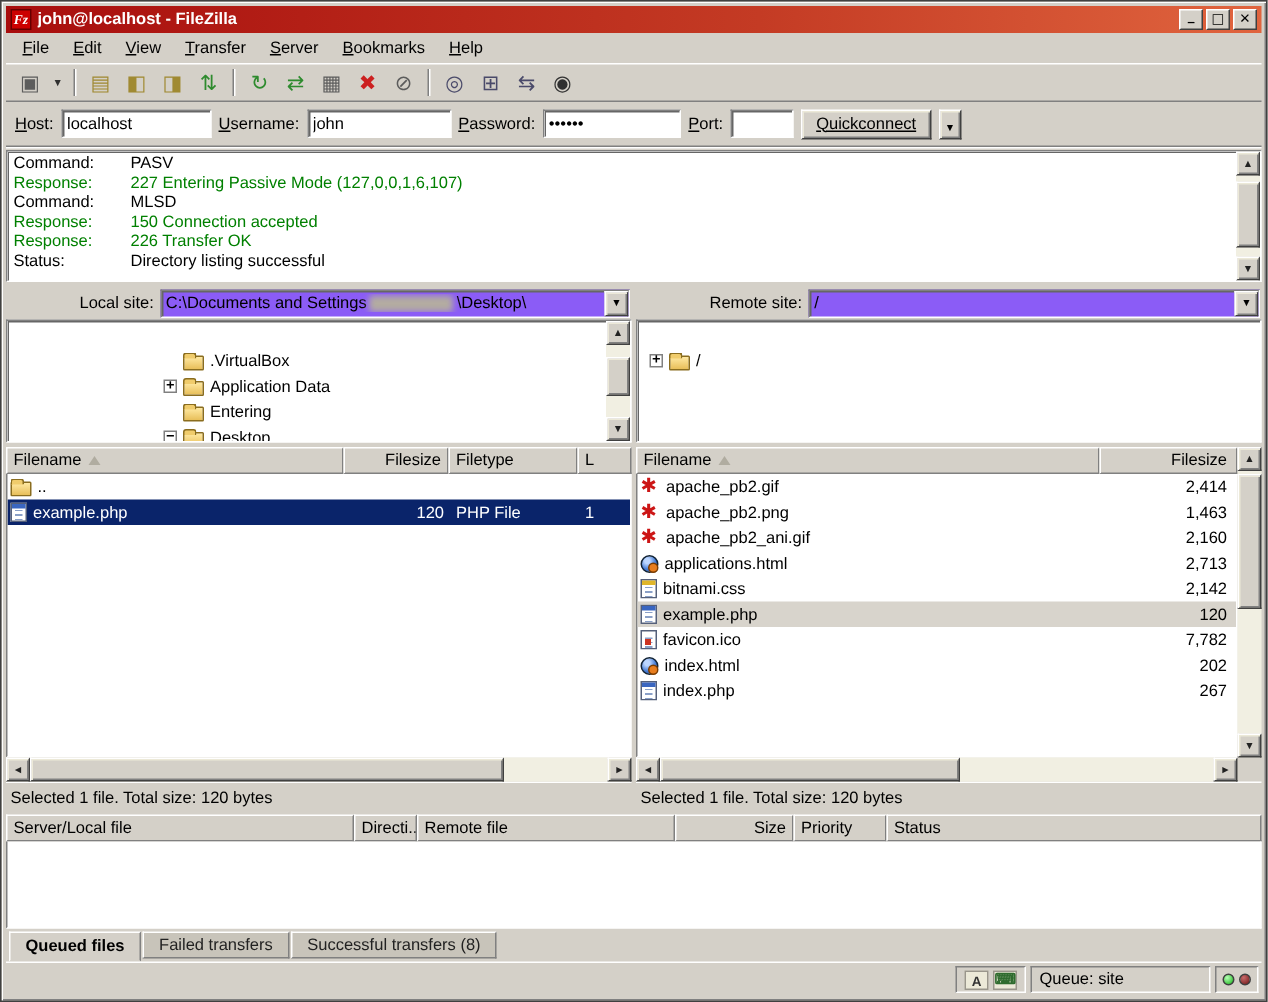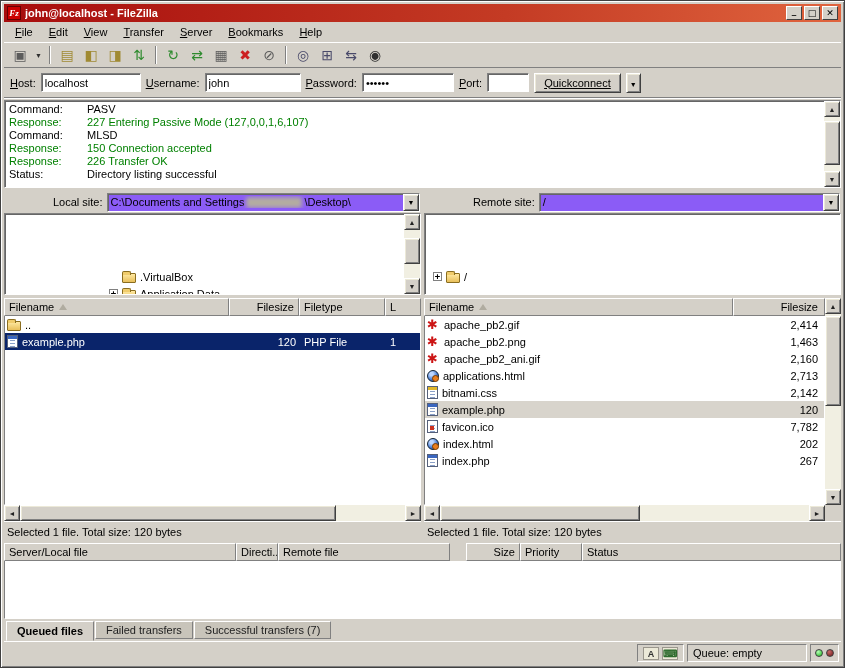--- a/index.html
+++ b/index.html
@@ -95,21 +95,21 @@
     box-shadow:inset 1px 1px 0 #666; display:flex; align-items:center; overflow:hidden; }
   .combo-text{ flex:1; padding:0 3px; white-space:nowrap; overflow:hidden; display:flex; align-items:center; }
   .combo-btn{ width:16px; height:17px; flex:none; background:#d4d0c8; border:1px solid; border-color:#fff #404040 #404040 #fff;
     box-shadow:inset 1px 1px 0 #ece9d8, inset -1px -1px 0 #808080;
     display:flex; align-items:center; justify-content:center; }
   .combo-btn::before{ content:"▼"; font-size:7px; }
   .blurred{ display:inline-block; width:56px; height:11px; background:#b3aca1; border-radius:2px;
     filter:blur(2px); margin:0 2px; }
 
   .treebox{ height:82px; flex:none; display:flex; }
-  .treerows{ flex:1; padding-top:8px; overflow:hidden;margin-top:46px; }
+  .treerows{ flex:1; padding-top:18px; overflow:hidden; }
   .trow{ height:17px; display:flex; align-items:center; gap:4px; padding-left:104px; white-space:nowrap; }
   .trow.root{ padding-left:8px; }
   .exp{ width:9px; height:9px; flex:none; background:#fff; border:1px solid #808080;
     font:bold 9px/7px "DejaVu Sans Mono",monospace; text-align:center; color:#000; }
   .exp.plus::before{ content:"+"; } .exp.minus::before{ content:"−"; }
   .exp.blank{ visibility:hidden; }
 
   
   .icon{ display:inline-block; position:relative; flex:none; }
   .ic-folder{ width:14px; height:10px; background:linear-gradient(#ffe9a2,#e8bf5a); border:1px solid #8a6d1f;
@@ -147,21 +147,21 @@
   .rc-name{ flex:1; min-width:0; } .rc-size{ width:92px; flex:none; text-align:right; padding-right:6px; }
   .sel{ background:#0a246a; color:#fff; }
   .hl{ background:#d8d4cc; }
   .corner{ width:16px; height:16px; background:#d4d0c8; flex:none; }
 
   .panestatus{ height:20px; flex:none; display:flex; align-items:center; padding:0 3px;
     border-top:1px solid #fff; }
 
   
   .queuehead{ height:18px; flex:none; display:flex; margin-top:2px; }
-  .qc0{ width:232px; } .qc1{ width:42px; } .qc2{ width:172px; } .qc3{ width:54px; justify-content:flex-end;margin-left:16px; }
+  .qc0{ width:232px; } .qc1{ width:42px; } .qc2{ width:172px; } .qc3{ width:79px; justify-content:flex-end; }
   .qc4{ width:62px; } .qc5{ flex:1;text-align:right; }
   .queuebody{ height:58px; flex:none; }
 
   
   .tabsrow{ height:20px; flex:none; display:flex; align-items:flex-start; padding-left:2px; gap:1px; margin-top:2px; }
   .tab{ height:18px; padding:0 10px; display:flex; align-items:center; background:#c8c4ba;
     border:1px solid; border-color:#fff #808080 #808080 #fff; color:#222; }
   .tab.active{ background:#d4d0c8; font-weight:bold; height:20px; border-bottom-color:#d4d0c8; color:#000; }
 
   
@@ -522,28 +522,28 @@
       </span>
     <span class="hcell qc5">
         <span>Status</span>
       </span>
   </div>
   <div class="queuebody wbox" style="border-top:none; box-shadow:none;"></div>
 
   <div class="tabsrow">
     <span class="tab active">Queued files</span>
     <span class="tab">Failed transfers</span>
-    <span class="tab">Successful transfers (7)</span>
+    <span class="tab">Successful transfers (8)</span>
   </div>
 
   <div class="statusbar">
     <span class="sb-panel">
       <span class="sbicon">A</span>
       <span class="sbicon kb">⌨</span>
     </span>
-    <span class="sb-panel qlbl">Queue: empty</span>
+    <span class="sb-panel qlbl">Queue: site</span>
     <span class="sb-panel" style="padding:0 4px;">
       <span class="led green"></span>
       <span class="led red"></span>
     </span>
   </div>
 
 </div>
 
 </body></html>

